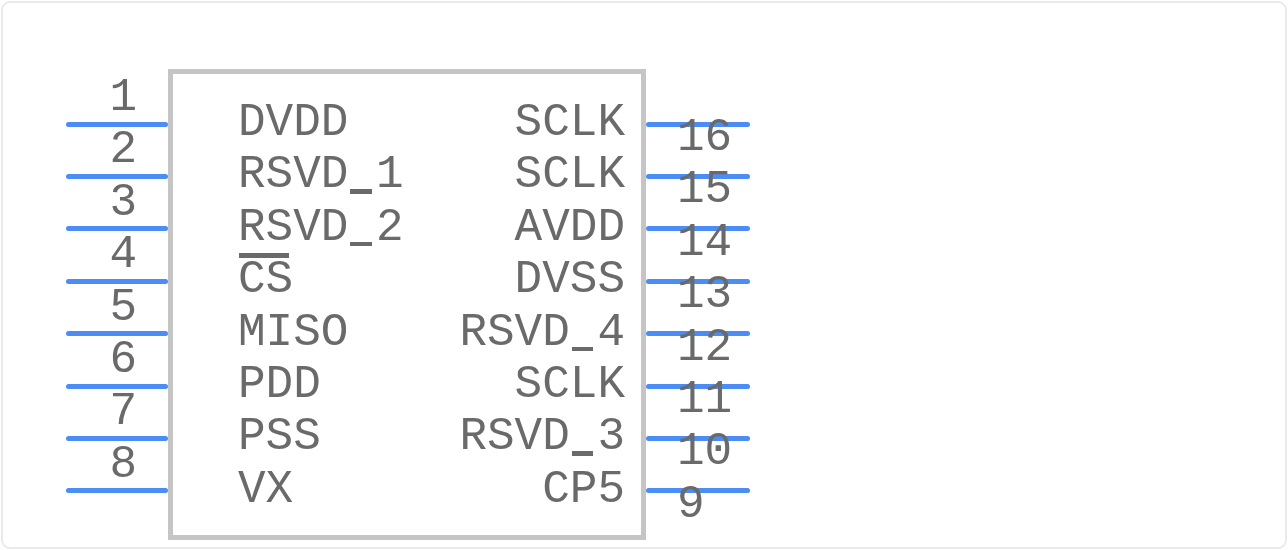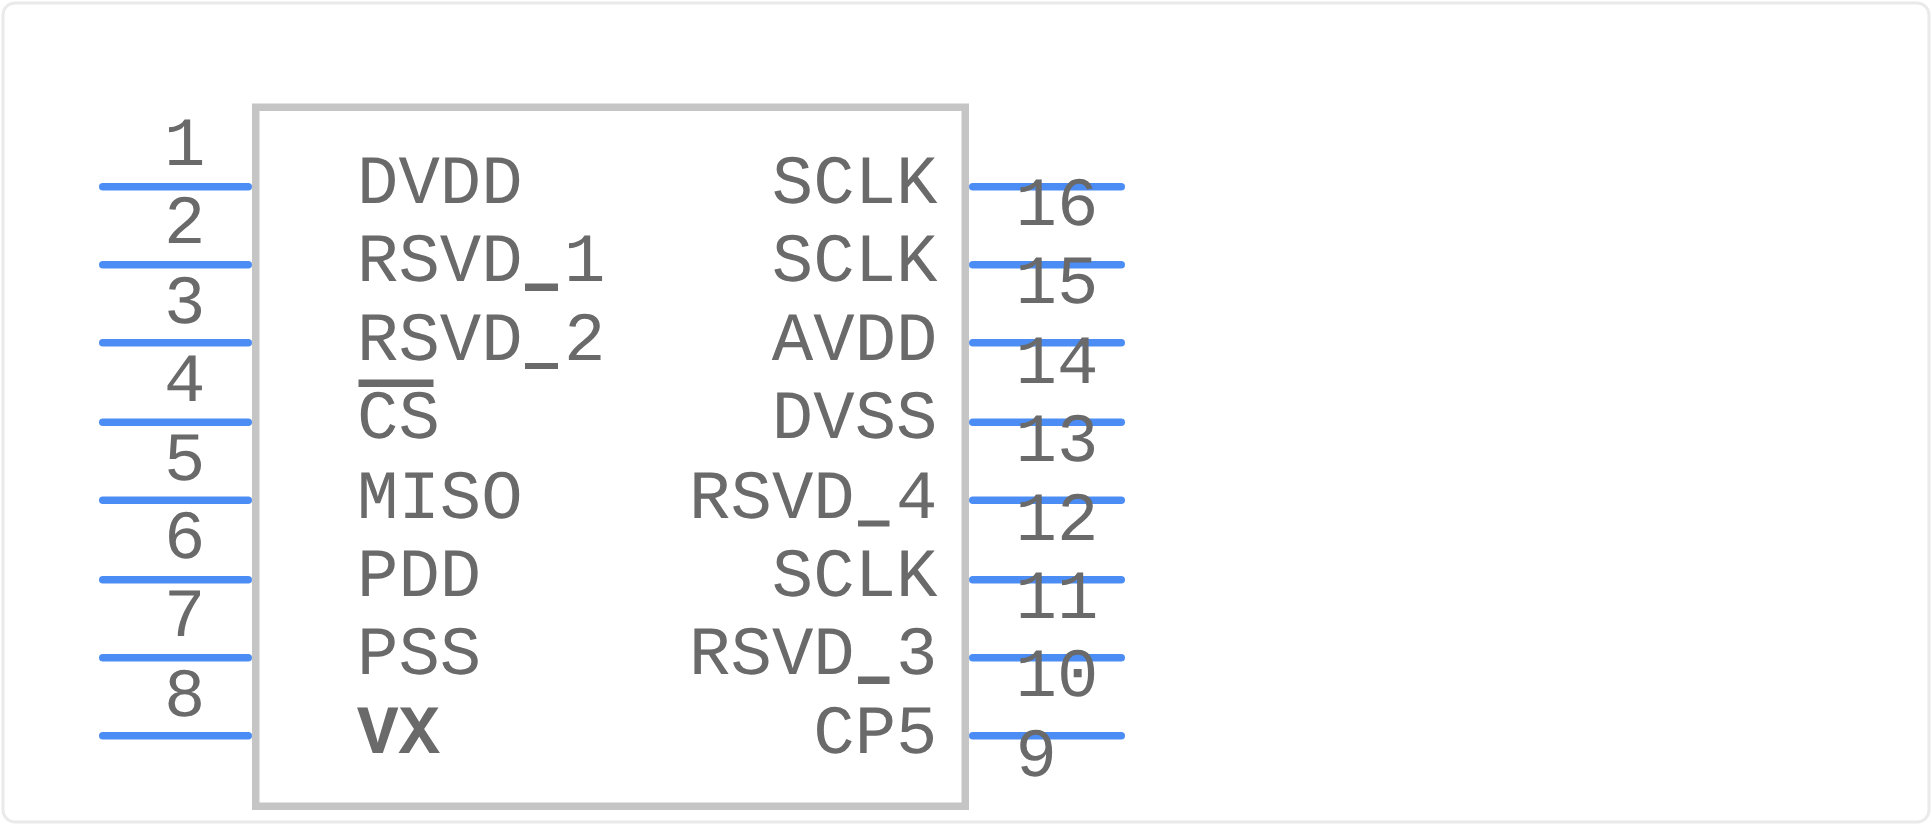--- a/index.html
+++ b/index.html
@@ -97,21 +97,21 @@
       <div class="pnum left" style="top: 284.6px;">5</div>
       <div class="pname left" style="top: 309.6px;">MISO</div>
       <div class="lead" style="left: 66px; width: 102px; top: 383.5px;"></div>
       <div class="pnum left" style="top: 337px;">6</div>
       <div class="pname left" style="top: 362px;">PDD</div>
       <div class="lead" style="left: 66px; width: 102px; top: 435.9px;"></div>
       <div class="pnum left" style="top: 389.4px;">7</div>
       <div class="pname left" style="top: 414.4px;">PSS</div>
       <div class="lead" style="left: 66px; width: 102px; top: 488.3px;"></div>
       <div class="pnum left" style="top: 441.8px;">8</div>
-      <div class="pname left" style="top: 466.8px; font-weight: bold;">VX</div>
+      <div class="pname left" style="top: 466.8px;">VX</div>
     </div>
   <div id="pins-right">
       <div class="lead" style="left: 646px; width: 104px; top: 121.5px;"></div>
       <div class="pnum right" style="top: 75px;">16</div>
       <div class="pname right" style="top: 100px;">SCLK</div>
       <div class="lead" style="left: 646px; width: 104px; top: 173.9px;"></div>
       <div class="pnum right" style="top: 127.4px;">15</div>
       <div class="pname right" style="top: 152.4px;">SCLK</div>
       <div class="lead" style="left: 646px; width: 104px; top: 226.3px;"></div>
       <div class="pnum right" style="top: 179.8px;">14</div>

